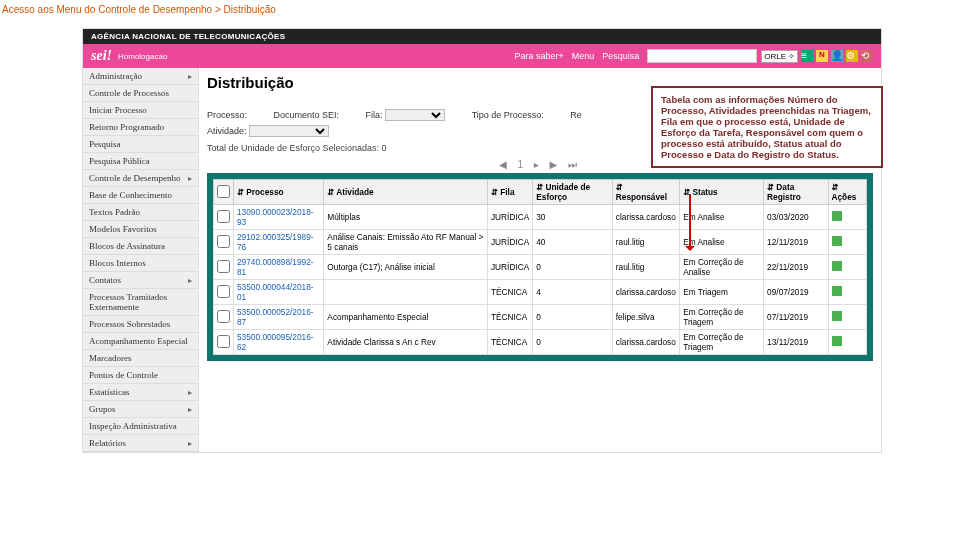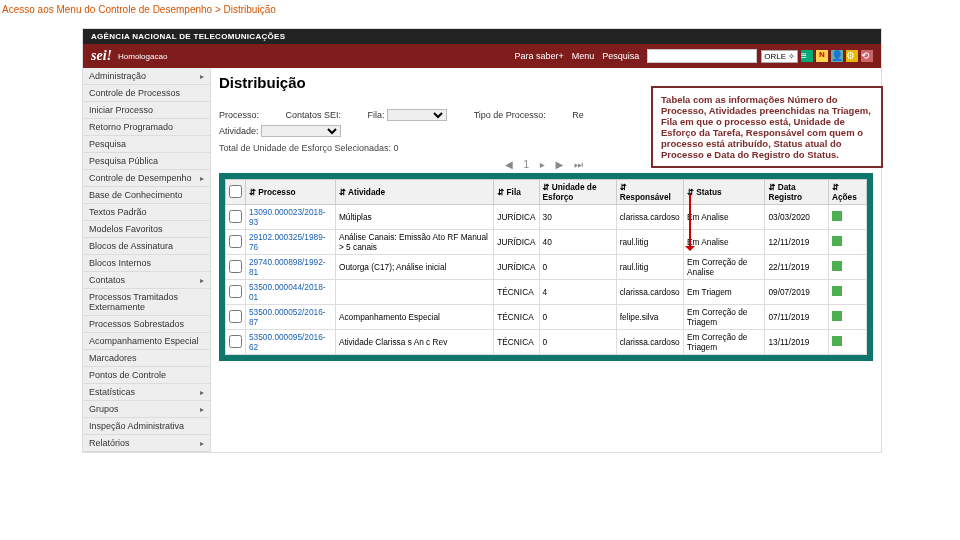--- a/index.html
+++ b/index.html
@@ -1,29 +1,29 @@
 <!DOCTYPE html>
 <html><head>
 <meta charset="utf-8">
 <style>
   * { box-sizing: border-box; margin: 0; padding: 0; }
   body { font-family: Arial, sans-serif; font-size: 10px; background: #fff; width: 960px; height: 540px; position: relative; }
   .crumb { color: #d35400; font-size: 10px; padding: 4px 2px; font-weight: 400; }
   .app { position: absolute; top: 28px; left: 82px; width: 800px; border: 1px solid #ddd; background: #fff; }
   .bar-dark { background: #222; color: #fff; font-size: 8px; font-weight: bold; padding: 3px 8px; letter-spacing: .3px; }
-  .bar-teal { background: #7f1d1d; color: #fff; display: flex; align-items: center; padding: 0 8px; height: 24px; }
+  .bar-teal { background: #ec4899; color: #fff; display: flex; align-items: center; padding: 0 8px; height: 24px; }
   .logo { font-family: Georgia, serif; font-size: 14px; font-weight: bold; font-style: italic; }
   .logo-sub { font-size: 8px; margin-left: 6px; }
   .spacer { flex: 1; }
   .toplink { font-size: 9px; margin: 0 4px; }
   .search { width: 110px; height: 14px; background: #fff; border: 1px solid #ccc; margin: 0 4px; }
   .unit { font-size: 8px; background: #fff; color: #000; padding: 1px 2px; border: 1px solid #aaa; }
   .ticon { width: 12px; height: 12px; margin-left: 3px; display: inline-block; }
   .body { display: flex; }
-  .sidebar { width: 128px; background: #eee; border-right: 1px solid #ddd; }
+  .sidebar { width: 116px; background: #eee; border-right: 1px solid #ddd; font-family: Liberation Serif, serif; }
   .sidebar .mi { padding: 3px 6px; font-size: 9px; border-bottom: 1px solid #dcdcdc; display: flex; justify-content: space-between; align-items: center; color: #333; cursor: pointer; }
   .sidebar .mi .arr { font-size: 8px; color: #666; }
   .main { flex: 1; padding: 6px 8px; position: relative; }
   h1.title { font-size: 15px; font-weight: bold; margin-bottom: 18px; }
   .filters { font-size: 9px; color: #333; margin-bottom: 4px; }
   .filters .fl { display: inline-block; margin-right: 24px; }
   .filters input, .filters select { border: 1px solid #bbb; height: 12px; font-size: 8px; }
   .totline { font-size: 9px; color: #444; margin: 6px 0; }
   .pager { text-align: center; font-size: 10px; color: #888; letter-spacing: 4px; margin: 2px 0; }
   .hiline { border: 6px solid #0f766e; padding: 0; }
@@ -137,21 +137,21 @@
       </div>
 
     <div class="main">
       <h1 class="title">Distribuição</h1>
 
       <div class="callout">Tabela com as informações Número do Processo, Atividades preenchidas na Triagem, Fila em que o processo está, Unidade de Esforço da Tarefa, Responsável com quem o processo está atribuído, Status atual do Processo e Data do Registro do Status.</div>
       <div class="arrow"></div>
 
       <div class="filters">
         <span class="fl"><span>Processo:</span></span>
-        <span class="fl"><span>Contatos SEI:</span></span>
+        <span class="fl"><span>Documento SEI:</span></span>
         <span class="fl"><span>Fila:</span> <select style="width:60px"></select></span>
         <span class="fl"><span>Tipo de Processo:</span></span>
         <span class="fl"><span>Re</span></span>
       </div>
       <div class="filters">
         <span class="fl"><span>Atividade:</span> <select style="width:80px"></select></span>
       </div>
       <div class="totline">Total de Unidade de Esforço Selecionadas: 0</div>
       <div class="pager">◀ 1 ▸ ▶ ⏭</div>
 

